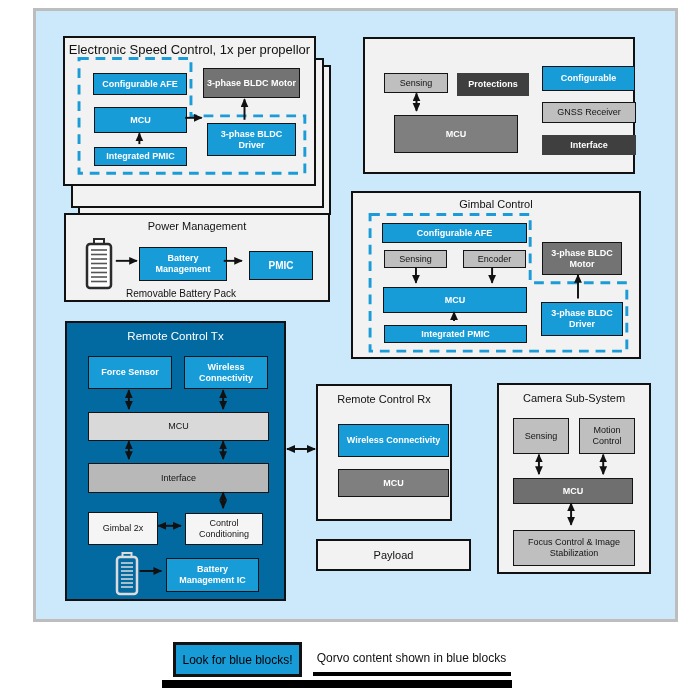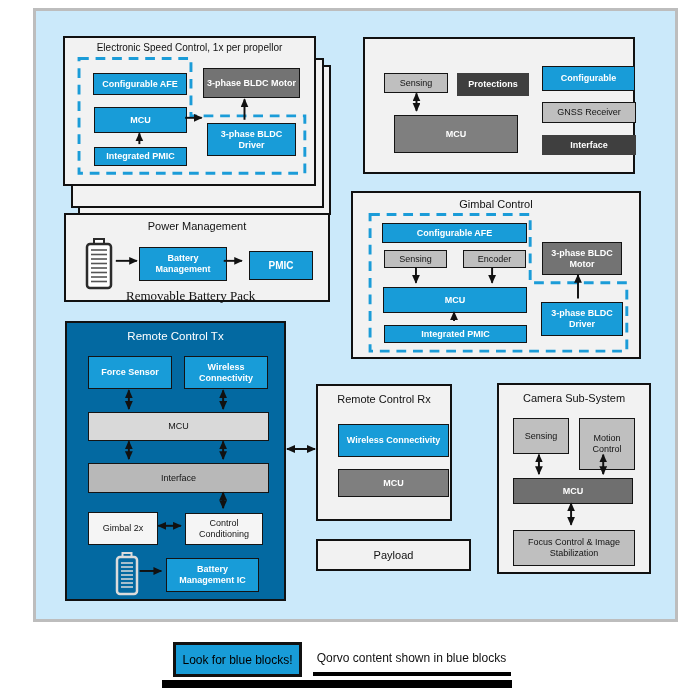--- a/index.html
+++ b/index.html
@@ -24,21 +24,21 @@
   .b-motor { background:#737373; color:#fff; font-weight:bold; }
   .b-dgray { background:#3f3f3f; color:#fff; font-weight:bold; border-color:#3f3f3f; }
   .b-lgray { background:#bfbfbf; color:#141414; }
   .b-xlgray{ background:#d9d9d9; color:#141414; }
   .b-igray { background:#b8b8b8; color:#141414; }
   .b-white { background:#f5f5f5; color:#141414; }
   .b-cmcu  { background:#6f6f6f; color:#fff; font-weight:bold; }
   .ov { position:absolute; left:0; top:0; width:100%; height:100%; pointer-events:none; }
   .ov line { stroke:#111; stroke-width:2; }
   .dash { fill:none; stroke:#1b9cd8; stroke-width:3; stroke-dasharray:10 7; }
-  .caption { position:absolute; font-size:13px; color:#111; white-space:nowrap;font-family:Liberation Serif, serif; }
+  .caption { position:absolute; font-size:10px; color:#111; white-space:nowrap; }
   #tx-section { background:#0369a1; }
   #tx-section .sec-title { color:#fff; }
   #legend-button {
     position:absolute; left:173px; top:642px; width:129px; height:35px;
     background:#189cd8; border:3px solid #111; box-sizing:border-box;
     display:flex; align-items:center; justify-content:center;
     color:#000000; font-size:12px; white-space:nowrap;
   }
   #legend-caption {
     position:absolute; left:308px; top:644px; width:207px; height:28px;
@@ -57,21 +57,21 @@
     </marker>
   </defs>
 </svg>
 
 <div id="canvas">
   <div id="panel">
 
     <div class="stackpage" style="left:42px;top:54px;width:253px;height:150px;"></div>
     <div class="stackpage" style="left:35px;top:47px;width:253px;height:150px;"></div>
     <div class="sec" id="esc-section" style="left:27px;top:25px;width:253px;height:150px;">
-      <div class="sec-title" style="top:4px;font-size:10px;">Electronic Speed Control, 1x per propellor</div>
+      <div class="sec-title" style="top:4px;font-size:13px;">Electronic Speed Control, 1x per propellor</div>
       <svg class="ov" viewBox="0 0 253 150">
         <polygon class="dash" points="13,21 128,21 128,80 245,80 245,139 13,139"></polygon>
       </svg>
       <div class="blk b-blue" style="left:28px;top:35px;width:94px;height:22px;">Configurable AFE</div>
       <div class="blk b-blue" style="left:29px;top:69px;width:93px;height:26px;">MCU</div>
       <div class="blk b-blue" style="left:29px;top:109px;width:93px;height:19px;">Integrated PMIC</div>
       <div class="blk b-motor" style="left:138px;top:30px;width:97px;height:30px;">3-phase BLDC Motor</div>
       <div class="blk b-blue" style="left:142px;top:85px;width:89px;height:33px;">3-phase BLDC Driver</div>
       <svg class="ov" viewBox="0 0 253 150">
         <line x1="75" y1="109" x2="75" y2="98" marker-end="url(#ah)"></line>
@@ -180,21 +180,21 @@
       <div class="blk b-mgray" style="left:20px;top:83px;width:111px;height:28px;">MCU</div>
     </div>
 
     <div class="sec" id="payload-section" style="left:280px;top:528px;width:155px;height:32px;">
       <div class="sec-title" style="top:8px;">Payload</div>
     </div>
 
     <div class="sec" id="camera-section" style="left:461px;top:372px;width:154px;height:191px;">
       <div class="sec-title" style="top:7px;">Camera Sub-System</div>
       <div class="blk b-lgray" style="left:14px;top:33px;width:56px;height:36px;">Sensing</div>
-      <div class="blk b-lgray" style="left:80px;top:33px;width:56px;height:52px;">Motion Control</div>
+      <div class="blk b-lgray" style="left:80px;top:33px;width:56px;height:36px;">Motion Control</div>
       <div class="blk b-cmcu" style="left:14px;top:93px;width:120px;height:26px;">MCU</div>
       <div class="blk b-lgray" style="left:14px;top:145px;width:122px;height:36px;">Focus Control &amp; Image Stabilization</div>
       <svg class="ov" viewBox="0 0 154 191">
         <line x1="41" y1="71" x2="41" y2="91" marker-start="url(#ah)" marker-end="url(#ah)"></line>
         <line x1="107" y1="71" x2="107" y2="91" marker-start="url(#ah)" marker-end="url(#ah)"></line>
         <line x1="74" y1="121" x2="74" y2="143" marker-start="url(#ah)" marker-end="url(#ah)"></line>
       </svg>
     </div>
 
   </div>

